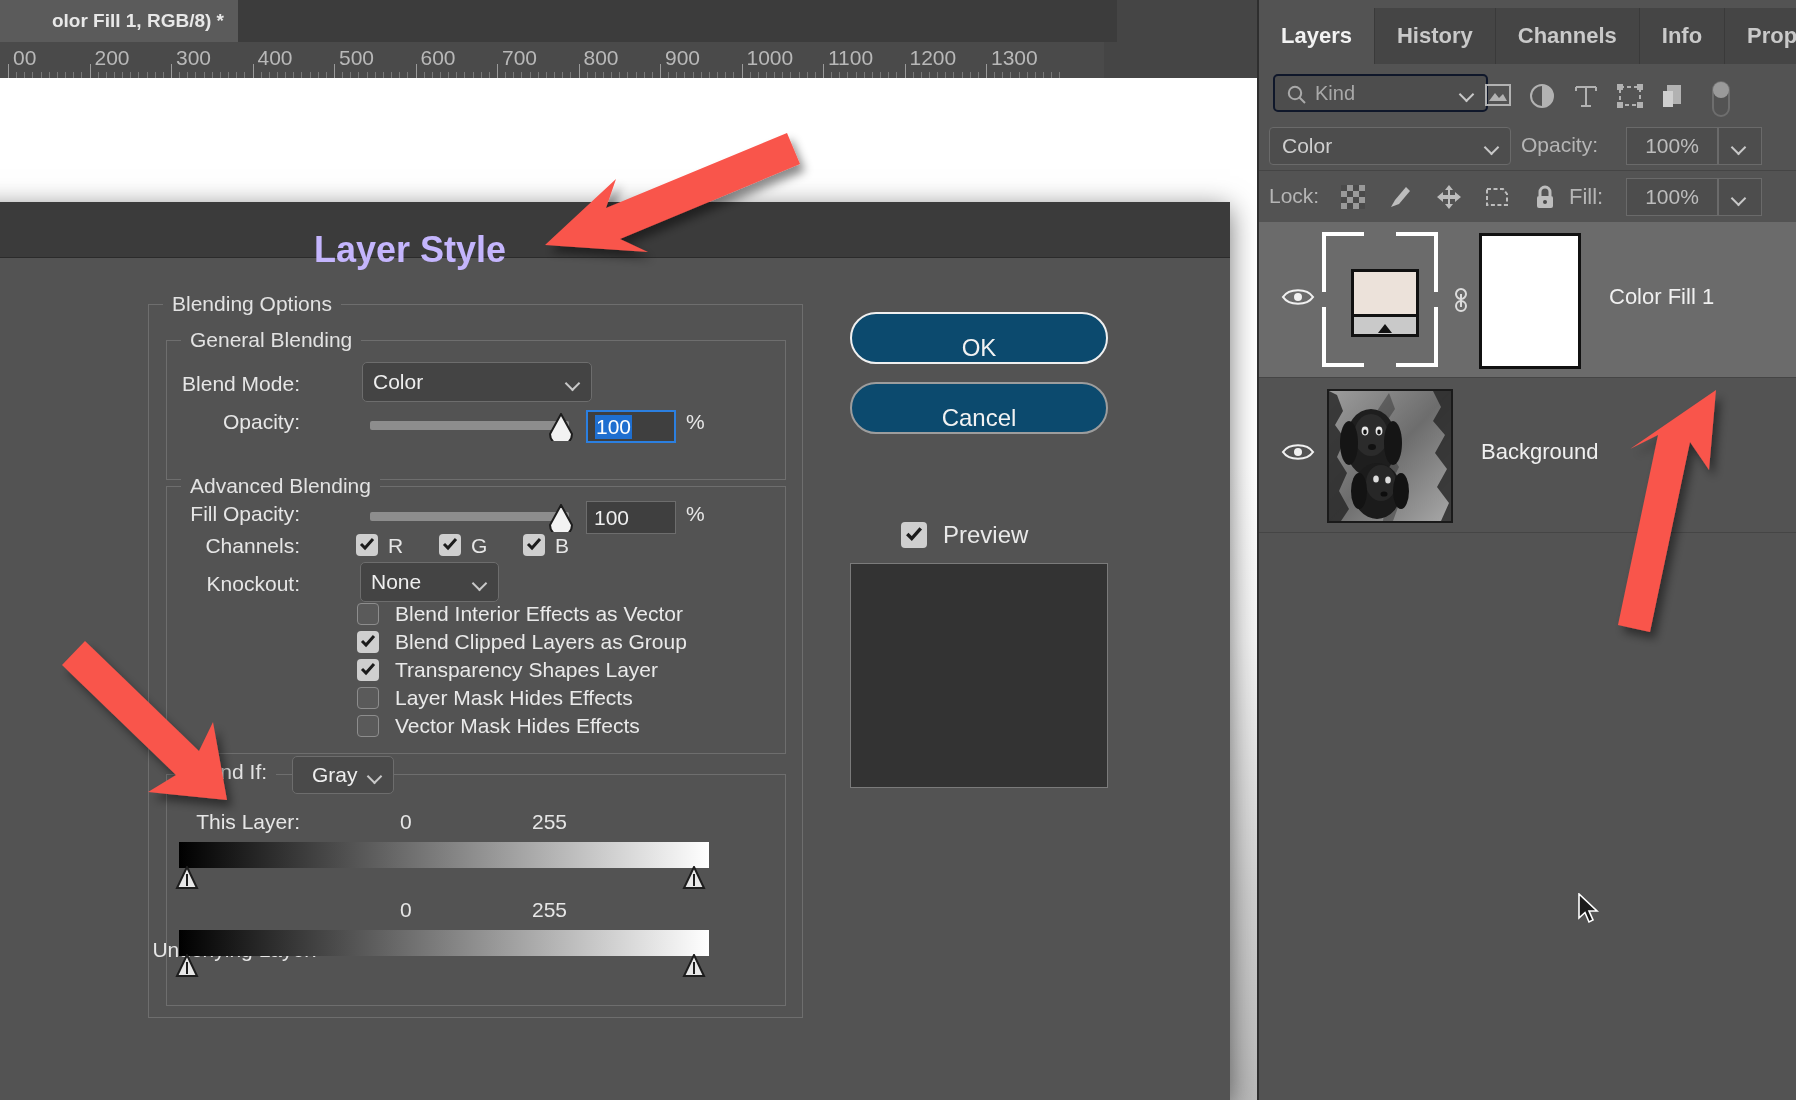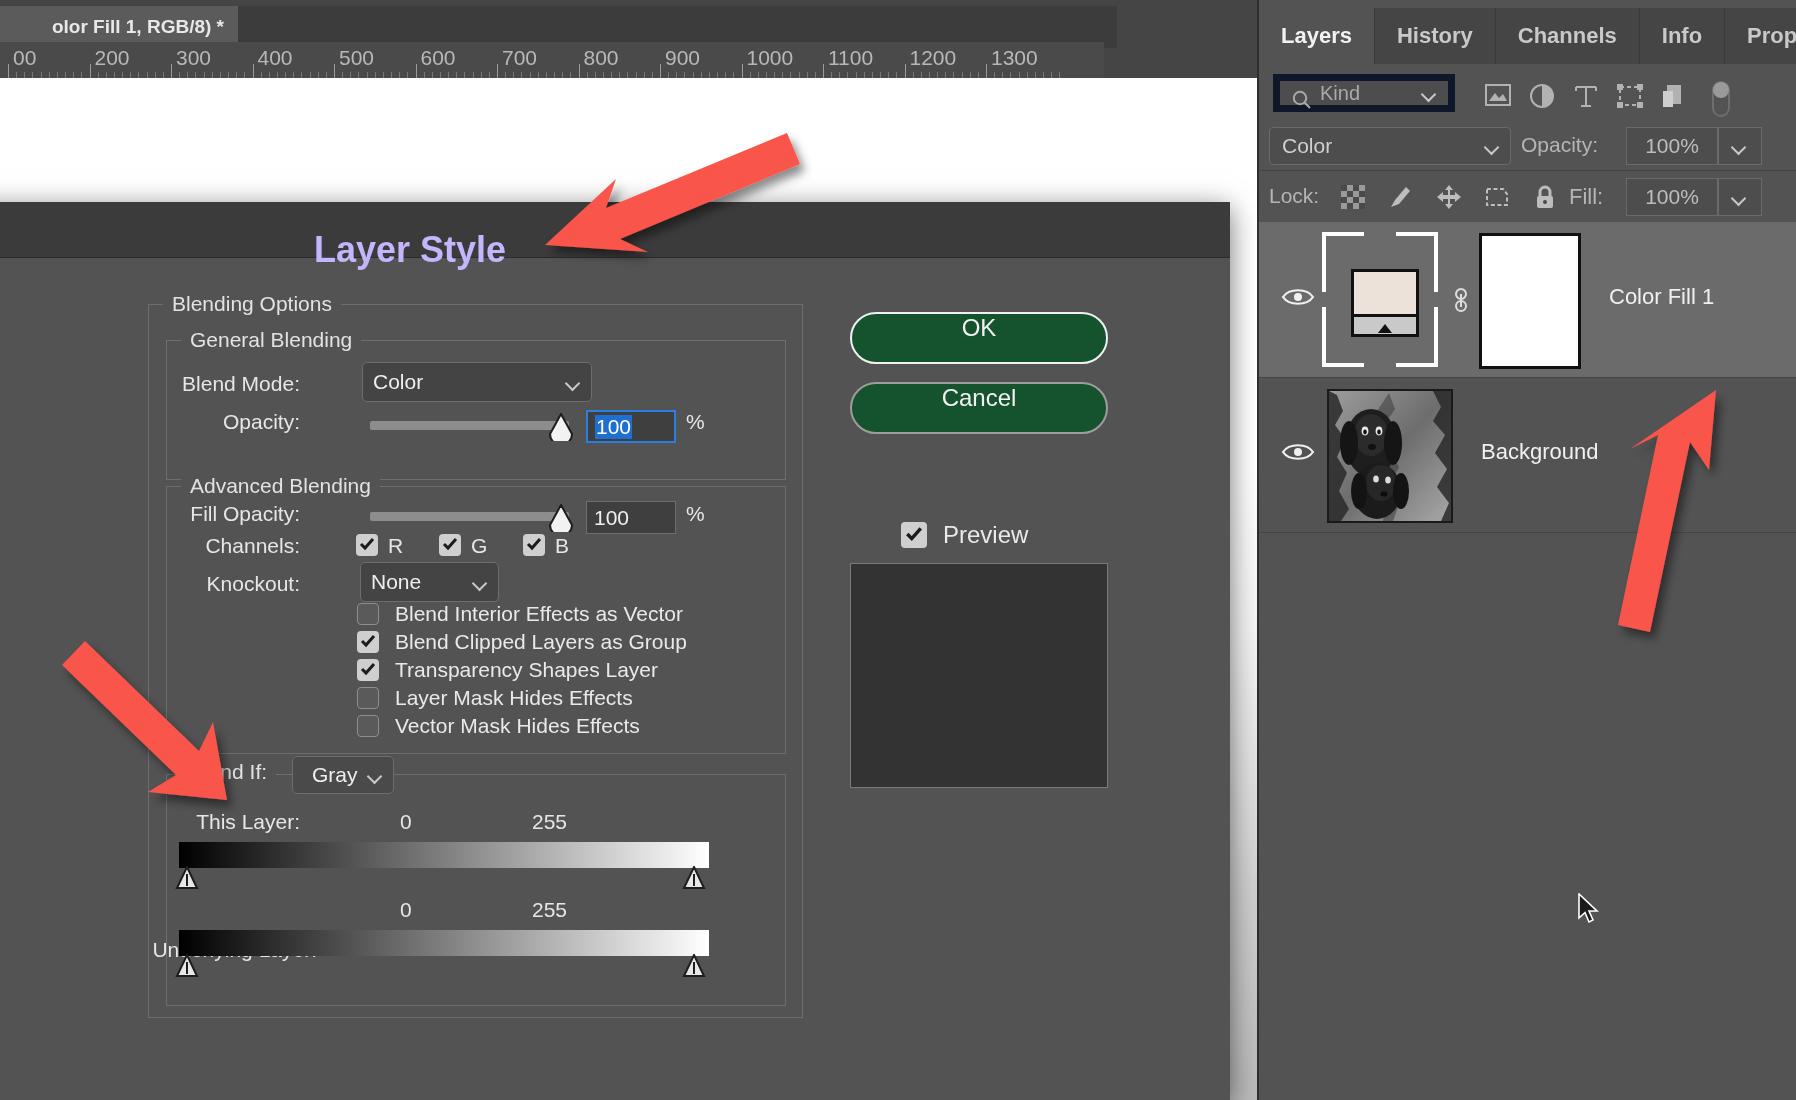--- a/index.html
+++ b/index.html
@@ -6,21 +6,21 @@
   body{
     width:1796px;height:1100px;overflow:hidden;
     background:#3f3f3f;
     font-family:"Liberation Sans",sans-serif;
     -webkit-font-smoothing:antialiased;
     position:relative;
   }
 
   
   #doc-window{position:absolute;left:0;top:0;width:1259px;height:1100px;background:#454545;}
-  #doc-tabbar{position:absolute;left:0;top:0;width:1117px;height:42px;background:#3c3c3c;margin-top:6px;}
+  #doc-tabbar{position:absolute;left:0;top:0;width:1117px;height:42px;background:#3c3c3c;}
   #doc-tab{position:absolute;left:-30px;top:0;width:268px;height:42px;background:#5b5b5b;
     display:flex;align-items:center;justify-content:flex-end;padding-right:14px;box-sizing:border-box;}
   #doc-tab-label{color:#e8e8e8;font-size:19px;font-weight:bold;white-space:nowrap;}
 
   #ruler{position:absolute;left:0;top:42px;width:1104px;height:36px;background:#4a4a4a;
     border-bottom:3px solid #a3a3a3;overflow:hidden;}
   .rtick{position:absolute;bottom:0;width:1px;background:#8c8c8c;}
   .rmajor{height:14px;background:#9a9a9a;}
   .rminor{height:6px;background:#777;}
   .rlabel{position:absolute;top:4px;color:#b8b8b8;font-size:21px;white-space:nowrap;}
@@ -81,39 +81,39 @@
 
   .chkrow{position:absolute;display:flex;align-items:center;}
   .chkrow .ctext{color:#e9e9e9;font-size:21px;margin-left:16px;white-space:nowrap;}
 
   .gradbar{position:absolute;height:26px;
     background:linear-gradient(to right,#000000 0%,#ffffff 100%);}
   .tri{position:absolute;width:24px;height:26px;}
 
   
   .btn{position:absolute;border-radius:26px;box-sizing:border-box;
-    display:flex;align-items:flex-start;justify-content:center;
-    background:#14532d;border:2px solid #9d9d9d;}
+    display:flex;align-items:flex-end;justify-content:center;
+    background:#0c4a6e;border:2px solid #9d9d9d;}
   .btn.default{border-color:#f0f0f0;}
   .btn span{color:#f2f2f2;font-size:24px;}
 
   #preview-box{position:absolute;background:#333333;border:1px solid #7b7b7b;box-sizing:border-box;}
 
   
   #panel{position:absolute;right:0;top:0;width:537px;height:1100px;background:#535353;
     border-left:2px solid #2e2e2e;}
   #panel-tabs{position:absolute;left:0;top:8px;width:537px;height:56px;background:#454545;
     display:flex;align-items:stretch;}
   .ptab{display:flex;align-items:center;padding:0 22px;color:#c9c9c9;font-size:22px;
     font-weight:bold;border-right:1px solid #3a3a3a;white-space:nowrap;}
   .ptab.active{background:#535353;color:#f2f2f2;}
 
   #filter-row{position:absolute;left:0;top:64px;width:537px;height:58px;}
-  #kind-select{position:absolute;left:14px;top:10px;width:182px;height:38px;
-    background:#4d4d4d;border:7px solid #0f172a;border-radius:0;box-sizing:border-box;
+  #kind-select{position:absolute;left:14px;top:10px;width:215px;height:38px;
+    background:#4d4d4d;border:2px solid #0f172a;border-radius:5px;box-sizing:border-box;
     display:flex;align-items:center;}
   #kind-label{color:#a9a9a9;font-size:20px;margin-left:40px;}
   .ficon{position:absolute;top:18px;width:30px;height:28px;}
 
   #mode-row{position:absolute;left:0;top:122px;width:537px;height:48px;border-bottom:1px solid #454545;}
   #mode-select{position:absolute;left:10px;top:5px;width:242px;height:38px;background:#4d4d4d;
     border:1px solid #6a6a6a;border-radius:4px;box-sizing:border-box;display:flex;align-items:center;padding-left:12px;}
   #mode-select .sv{color:#cfcfcf;font-size:21px;}
   #opacity-label{position:absolute;left:262px;top:11px;color:#b5b5b5;font-size:21px;}
   #opacity-fld{position:absolute;left:367px;top:5px;width:92px;height:38px;background:#4d4d4d;

